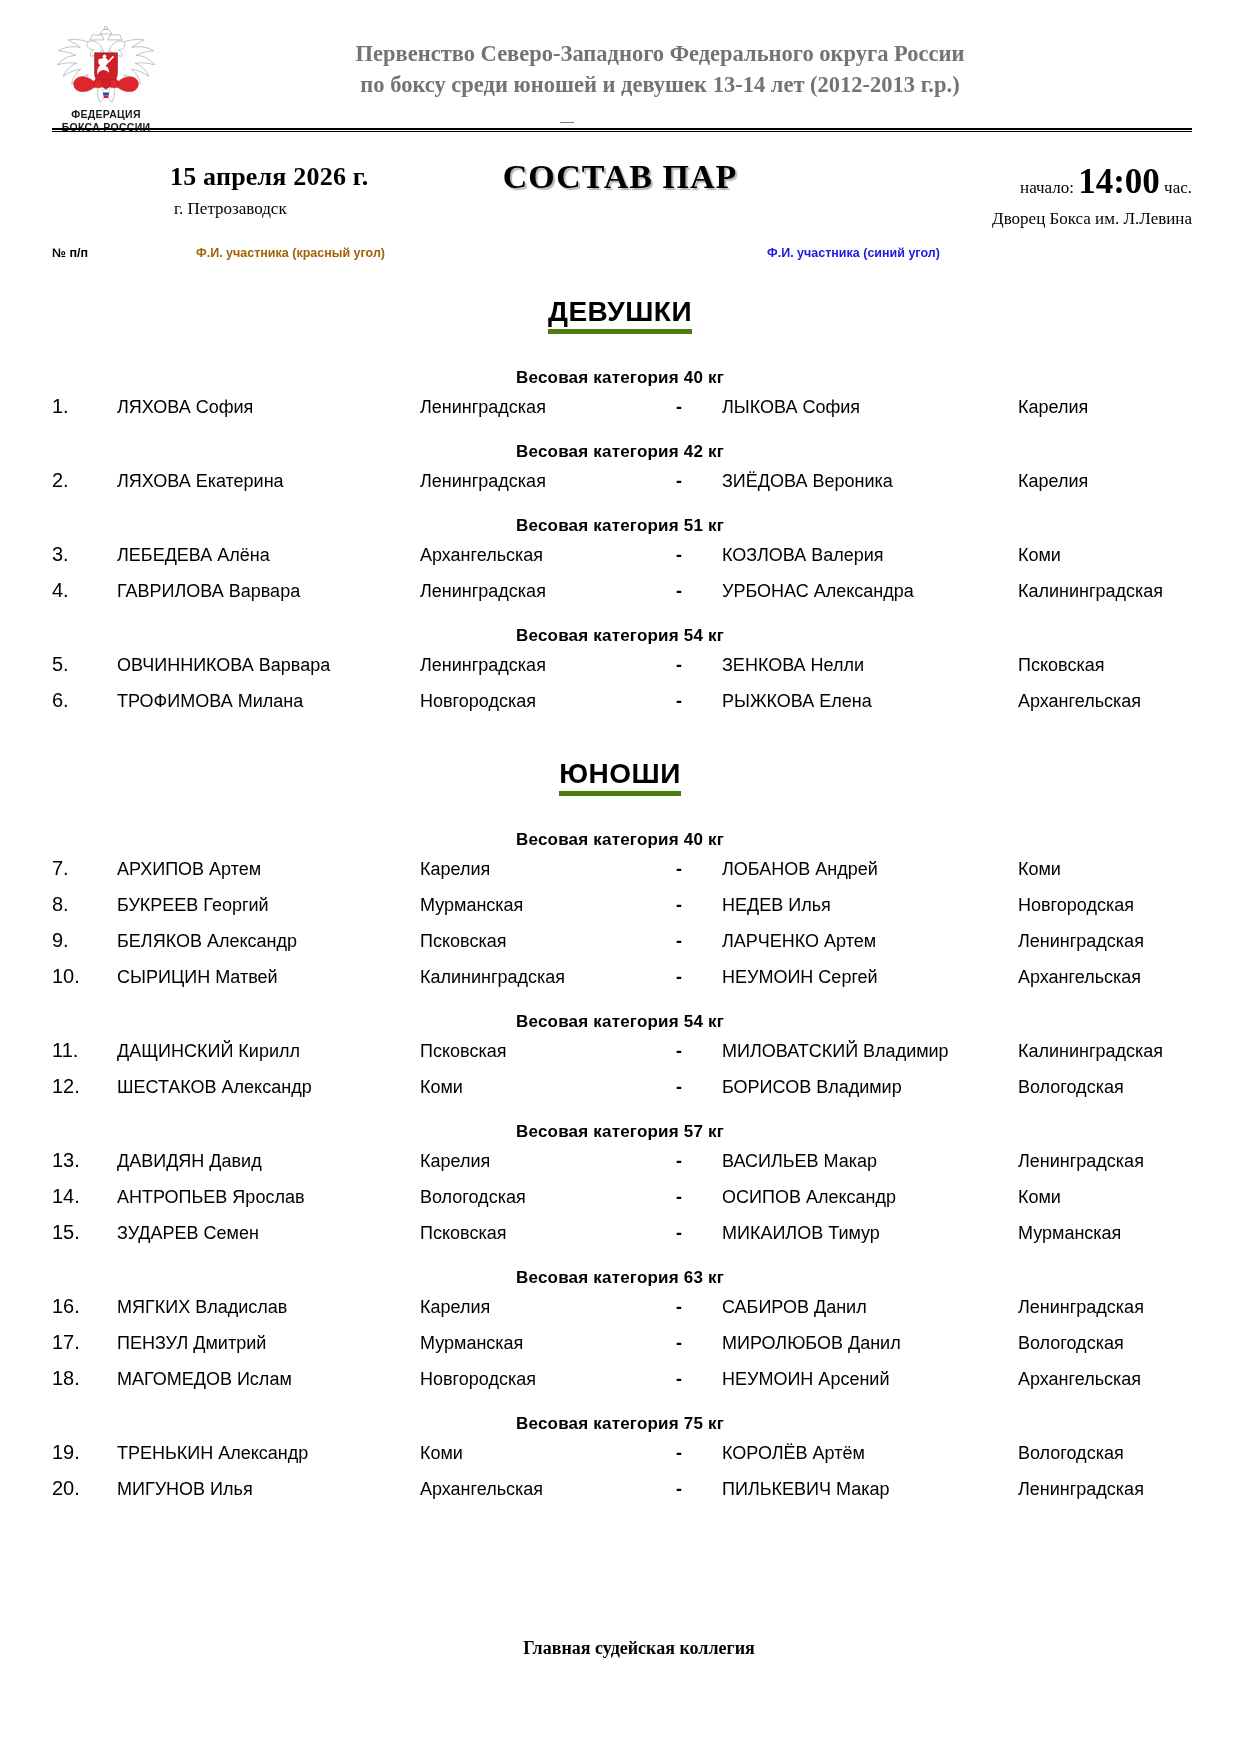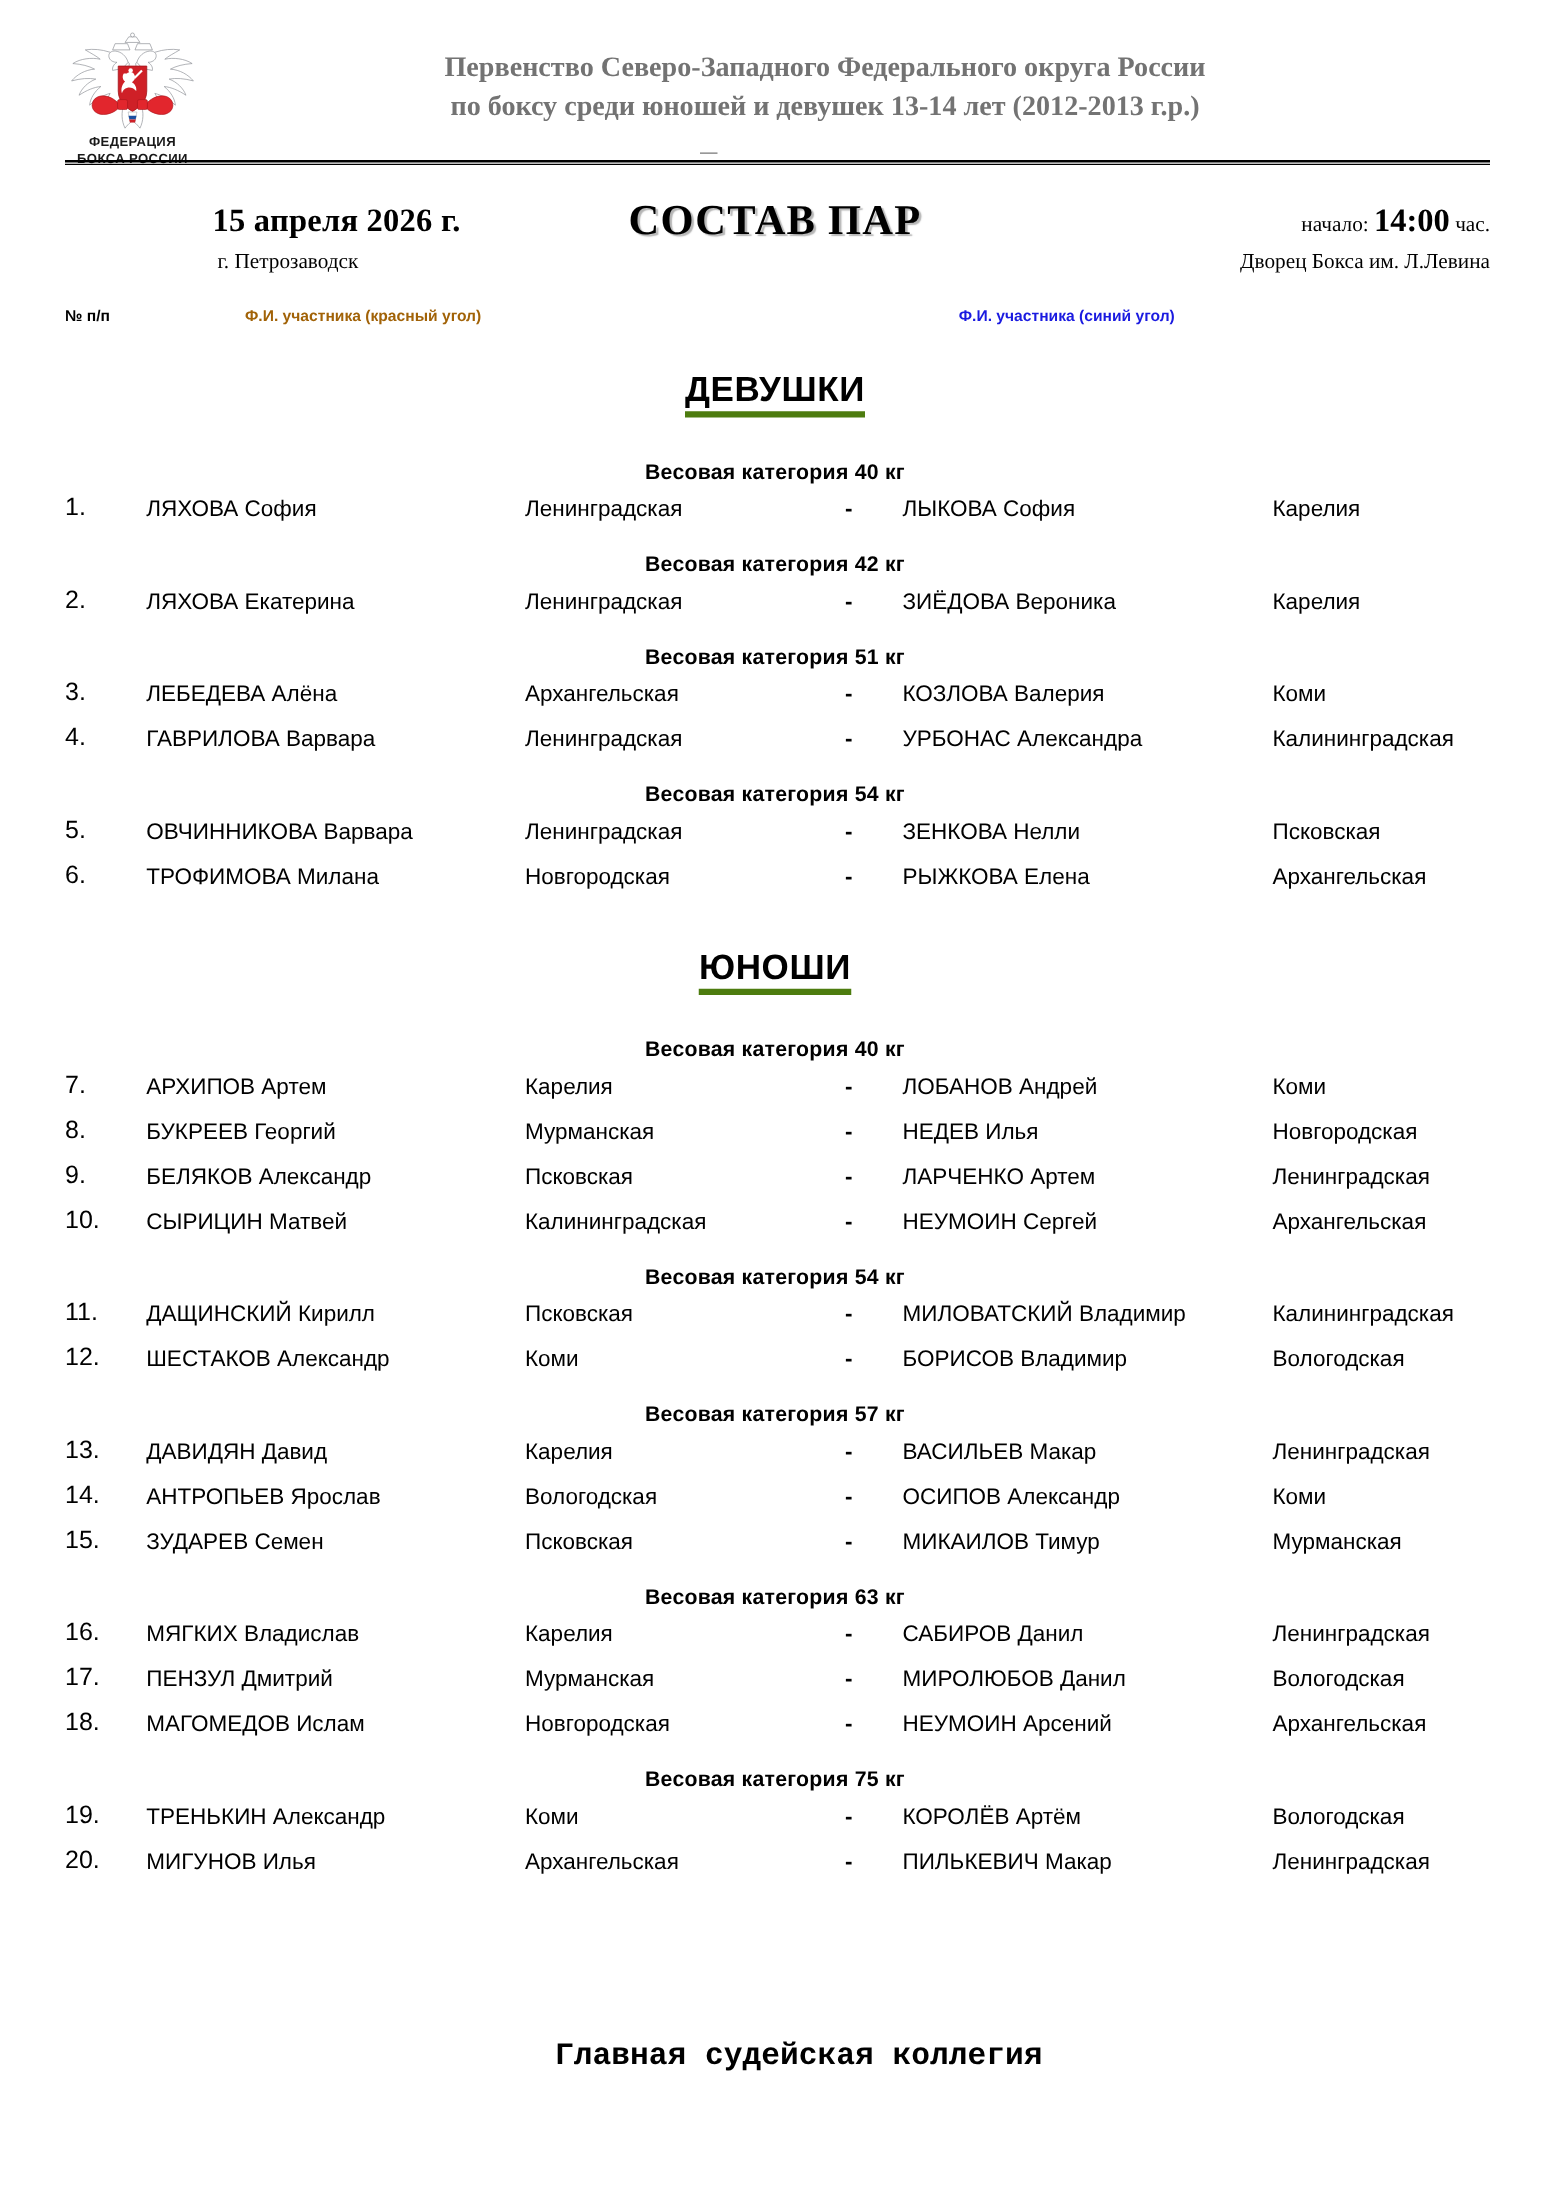--- a/index.html
+++ b/index.html
@@ -115,21 +115,21 @@
     position: absolute;
     right: 48px;
     top: 0;
     text-align: right;
     font-family: "Liberation Serif", serif;
   }
   .meta-start {
     font-size: 17px;
   }
   .meta-start .hour {
-    font-size: 26px;
+    font-size: 35px;
     font-weight: bold;
   }
   .meta-venue {
     font-size: 17px;
     margin-top: 7px;
   }
 
   
   .colheads {
     position: relative;
@@ -206,23 +206,23 @@
     top: 5px;
   }
 
   
   .footer {
     position: absolute;
     left: 0;
     right: 0;
     bottom: 96px;
     text-align: center;
-    font-family: Liberation Mono, monospace;
-    font-weight: bold;
-    font-size: 25px;
+    font-family: Liberation Serif, serif;
+    font-weight: bold;
+    font-size: 18px;
     padding-left: 38px;
   }
 </style>
 </head>
 <body>
 
 <div class="page">
 
   <div class="header">
 

